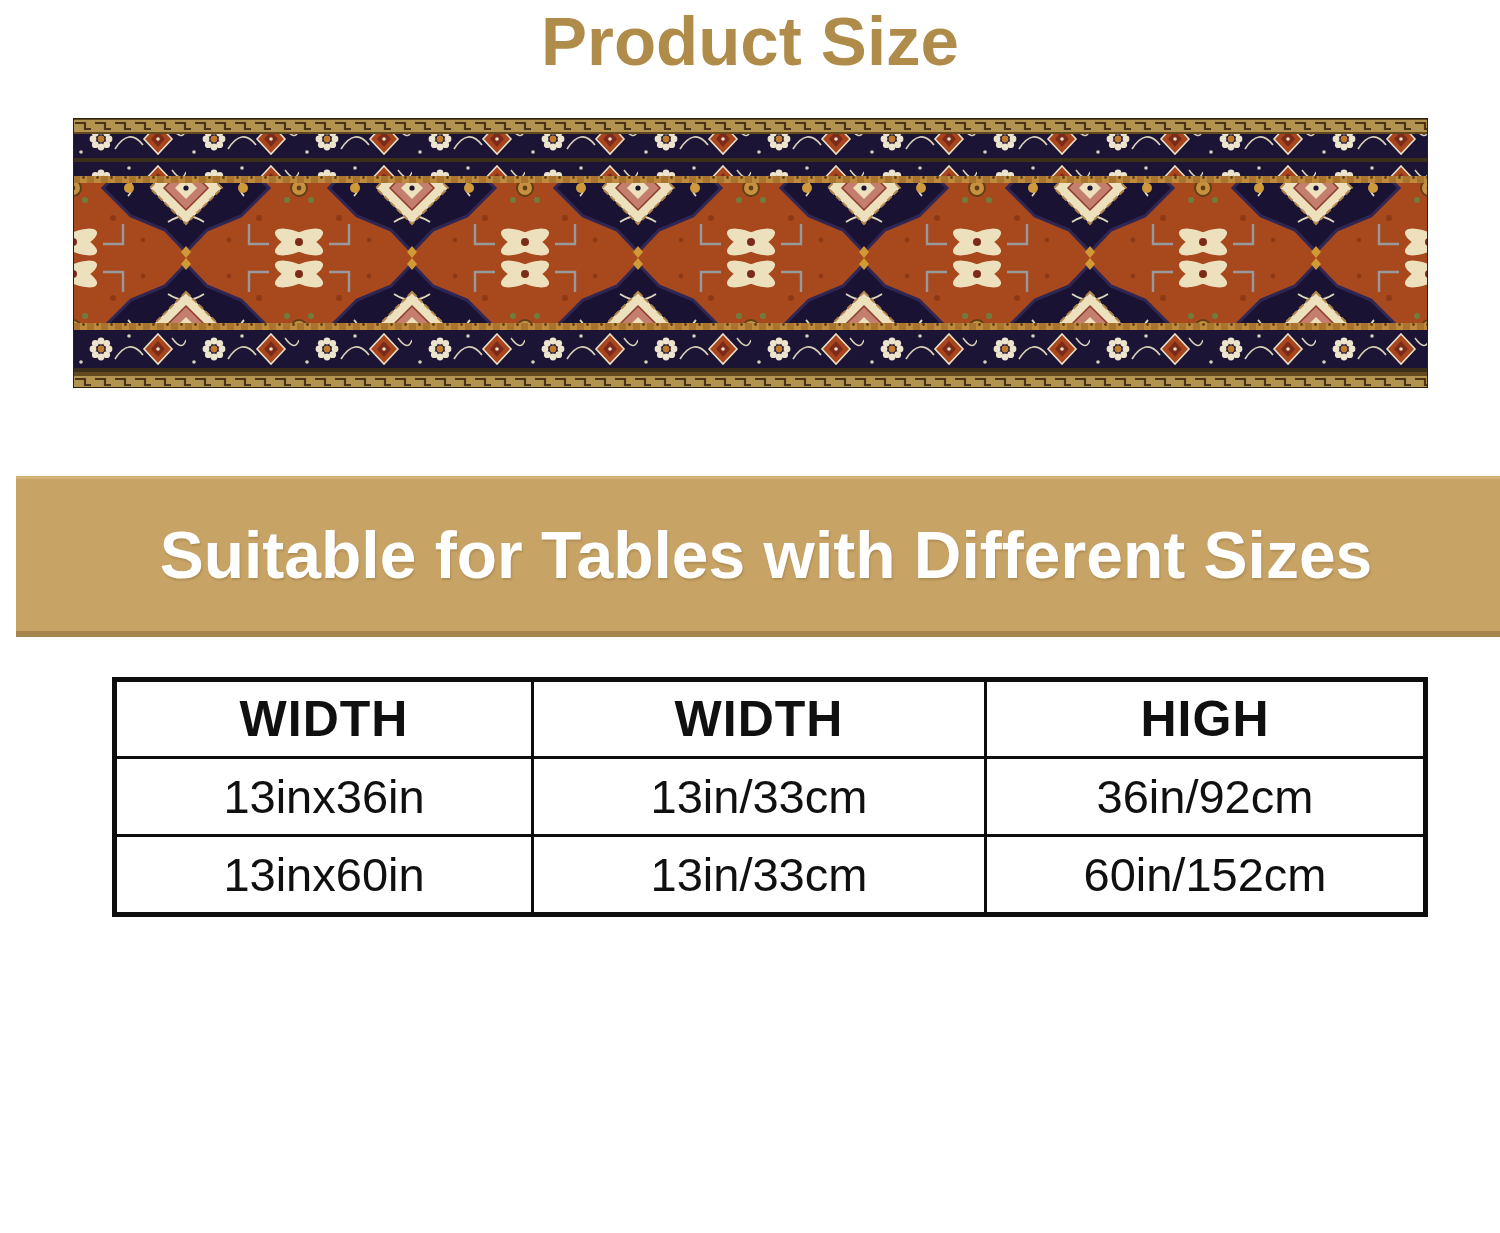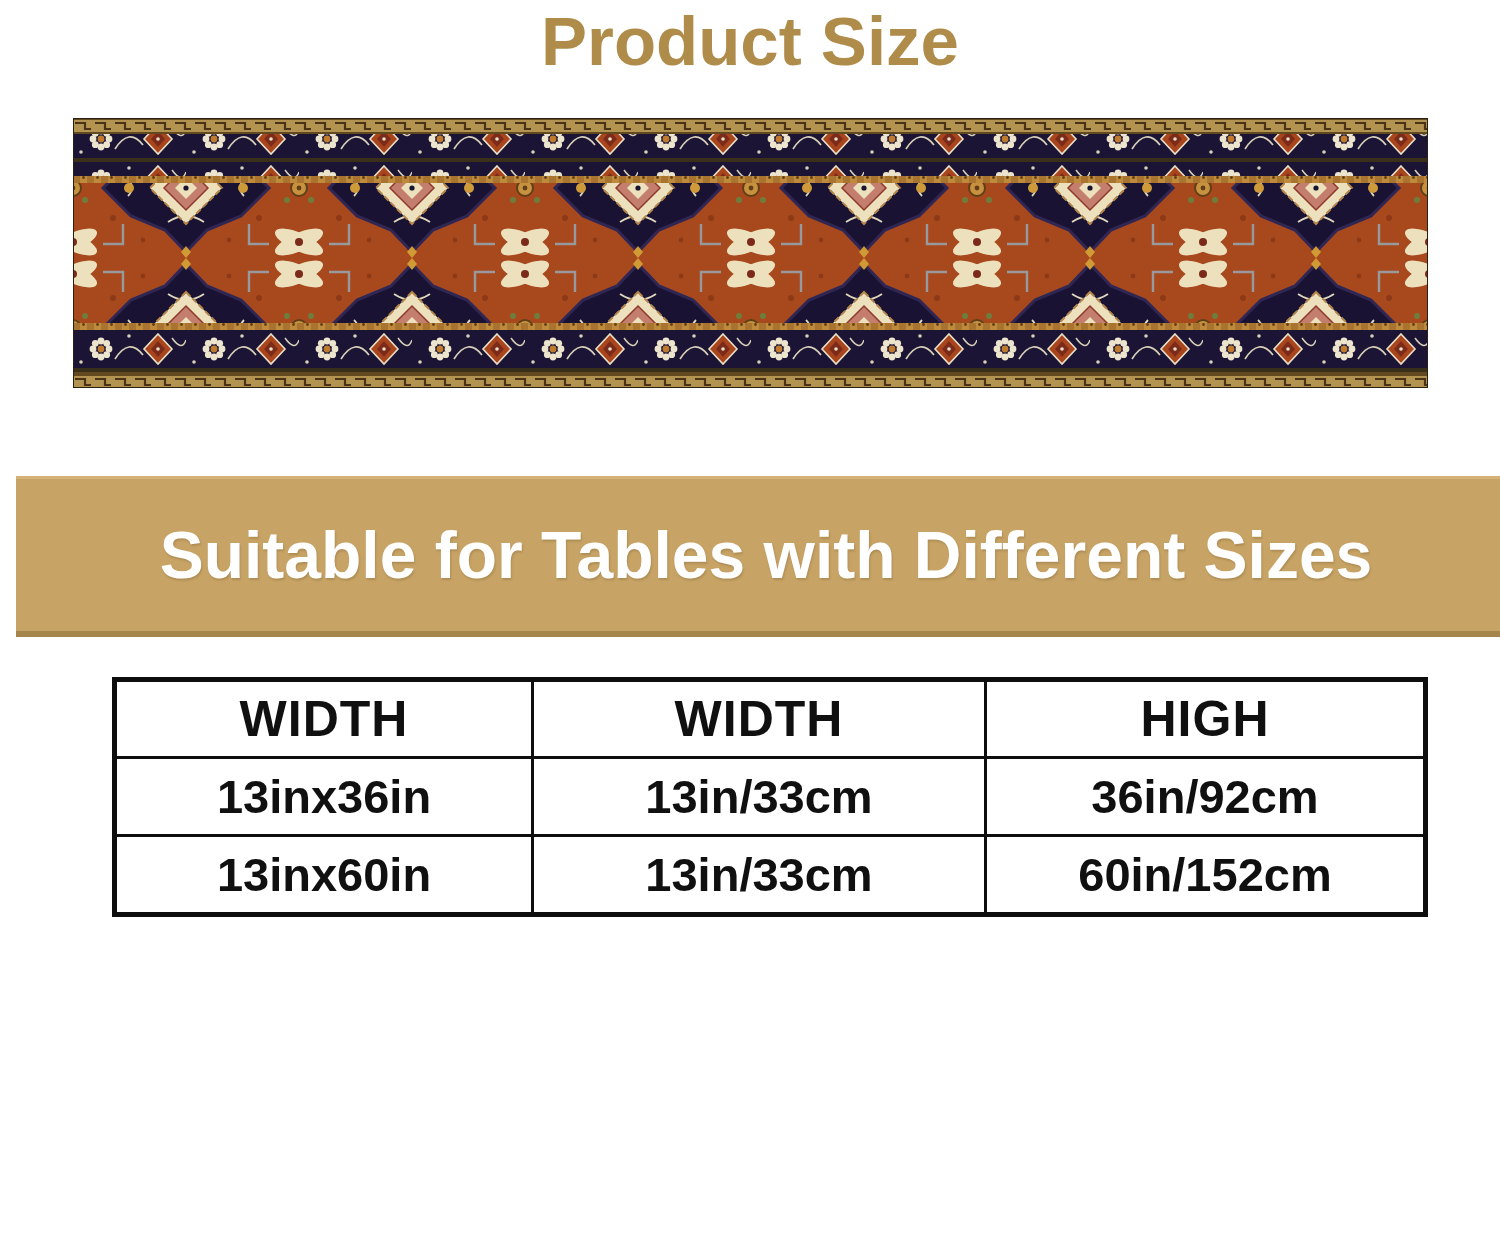--- a/index.html
+++ b/index.html
@@ -33,21 +33,21 @@
     border-collapse:collapse; table-layout:fixed;
     border:5px solid var(--table-border,#0e0e0e);
     background:#ffffff;
   }
   .size-chart th, .size-chart td {
     border:3px solid var(--table-border,#0e0e0e);
     text-align:center; vertical-align:middle; color:#101010;
     overflow:hidden; white-space:nowrap;
   }
   .size-chart th { height:72px; font-size:50px; font-weight:bold; letter-spacing:1px; }
-  .size-chart td { height:73px; font-size:47px; font-weight:bold; }
+  .size-chart td { height:73px; font-size:47px; font-weight:normal; }
   .col-size { width:418px; } .col-width { width:453px; } .col-high { width:440px; }
 </style>
 </head>
 <body>
 
 <div class="page">
 
   <h1 class="title">Product Size</h1>
 
   <div class="runner">

